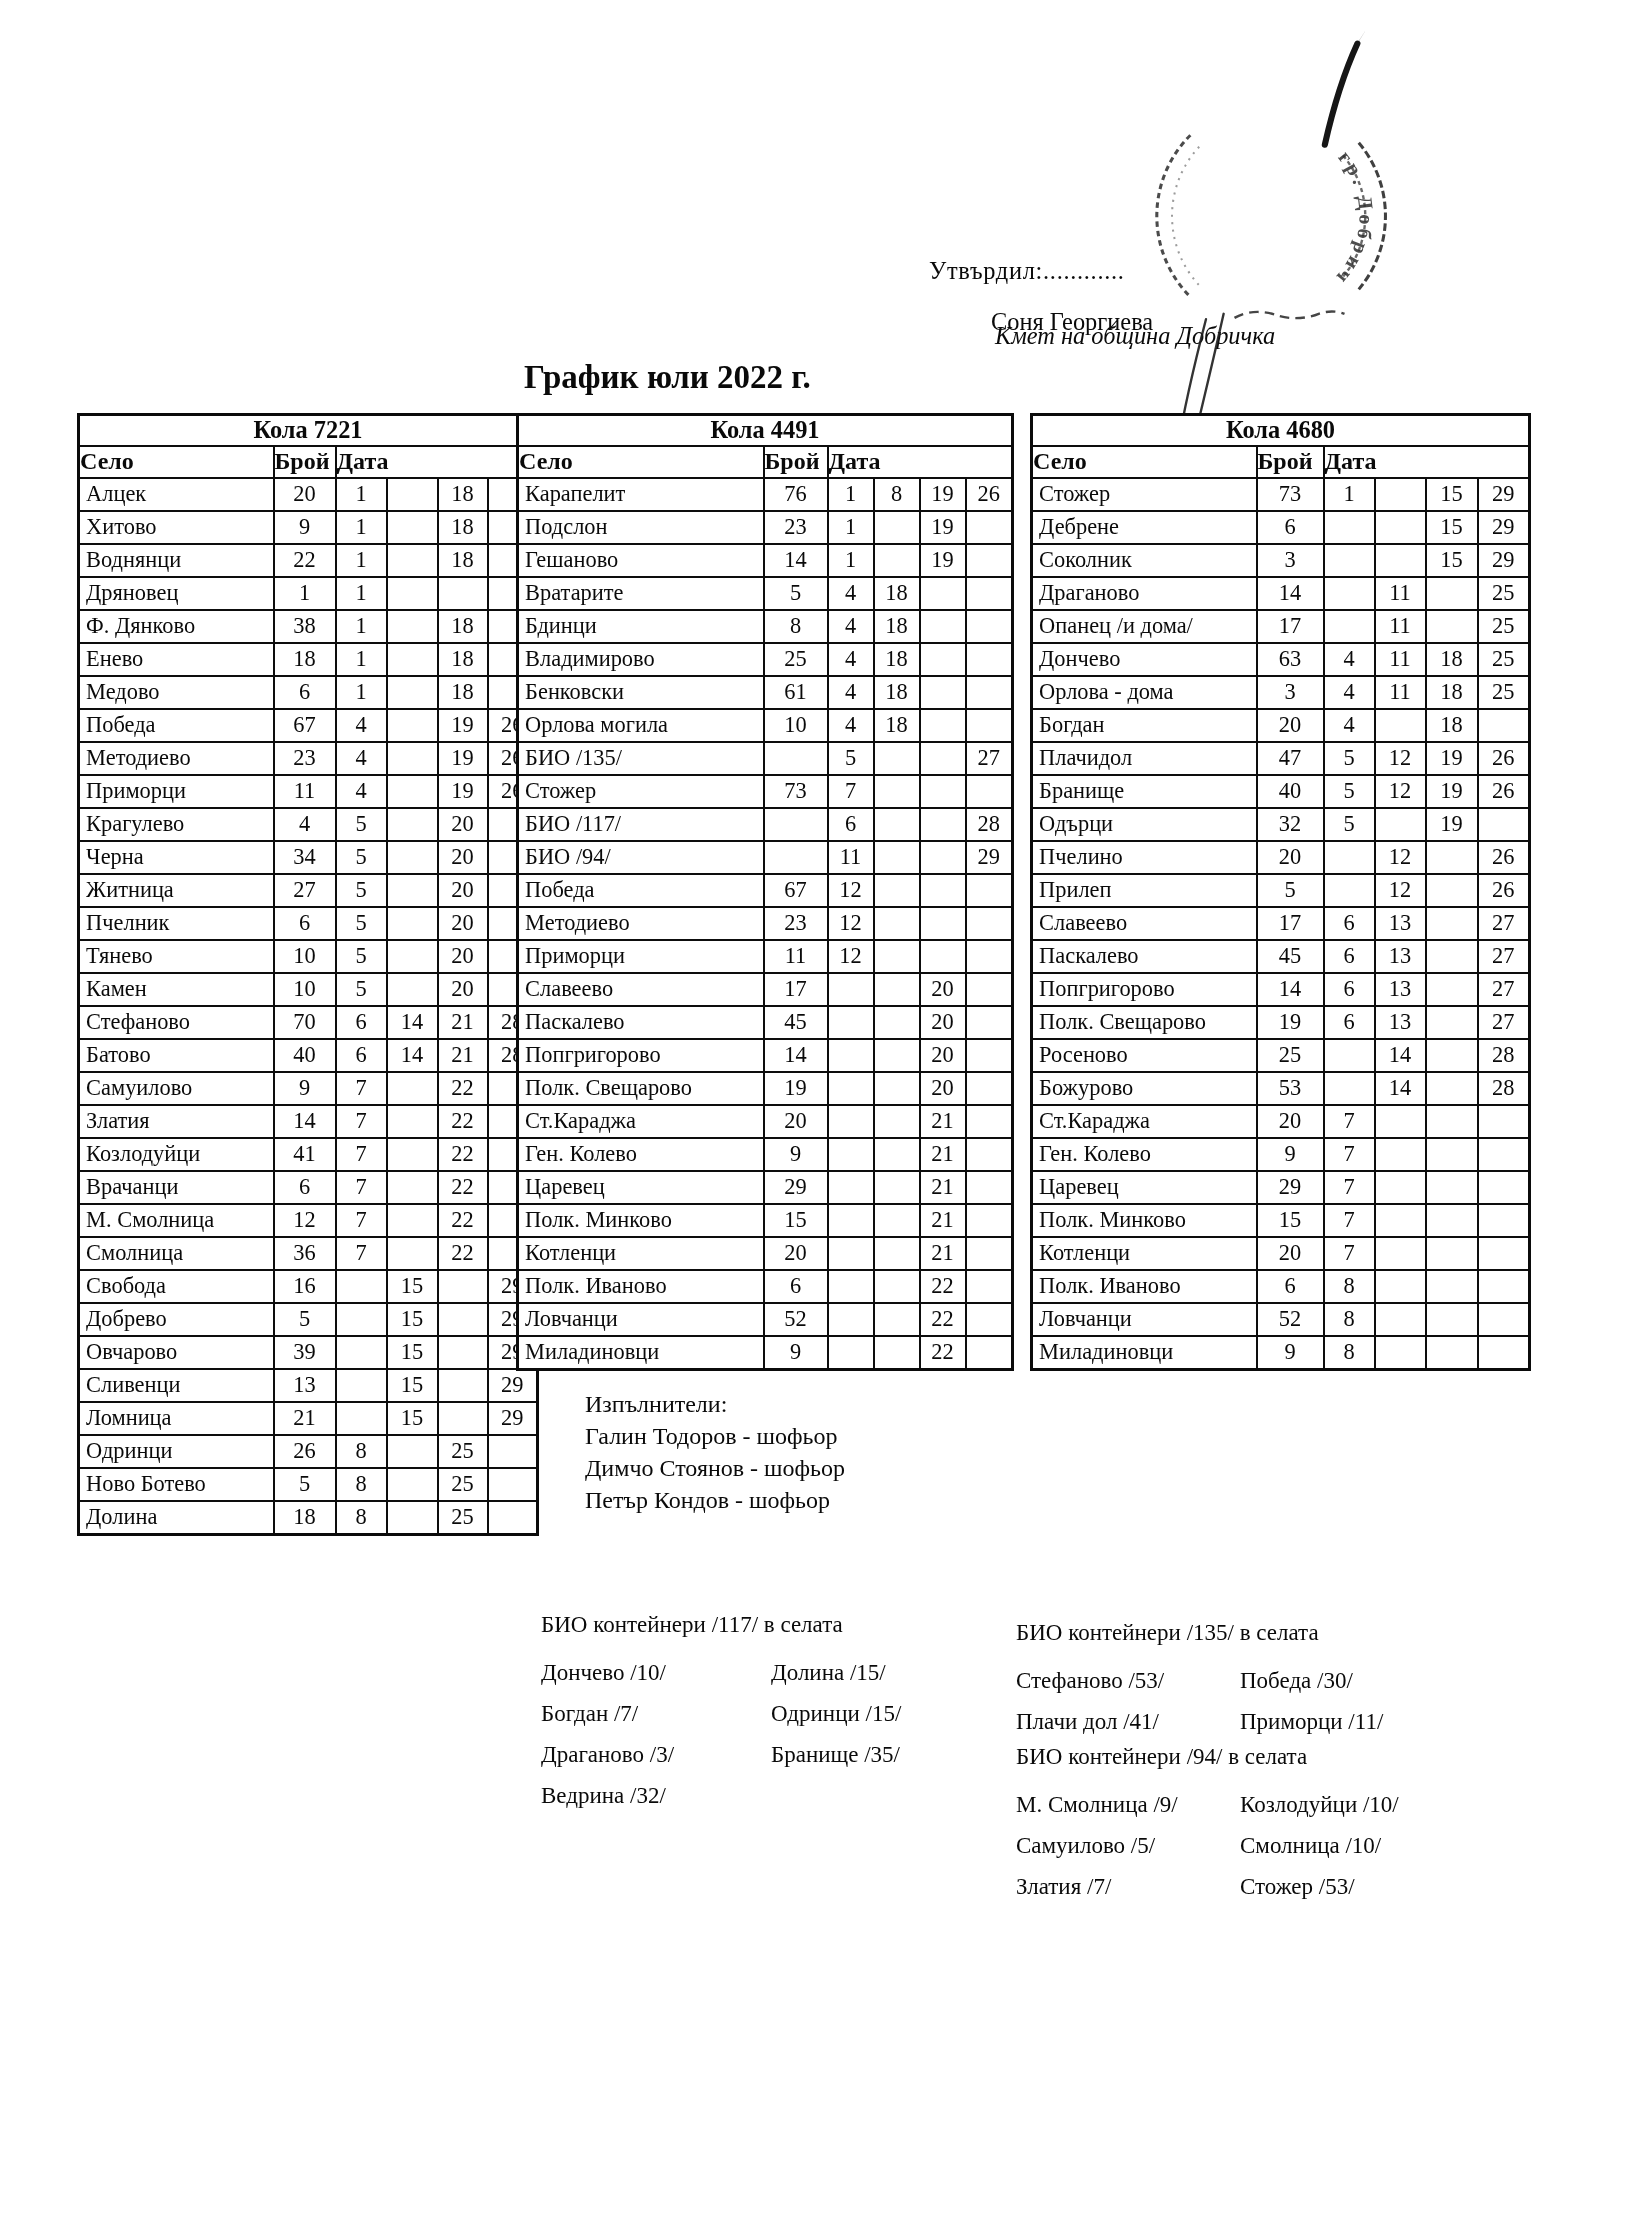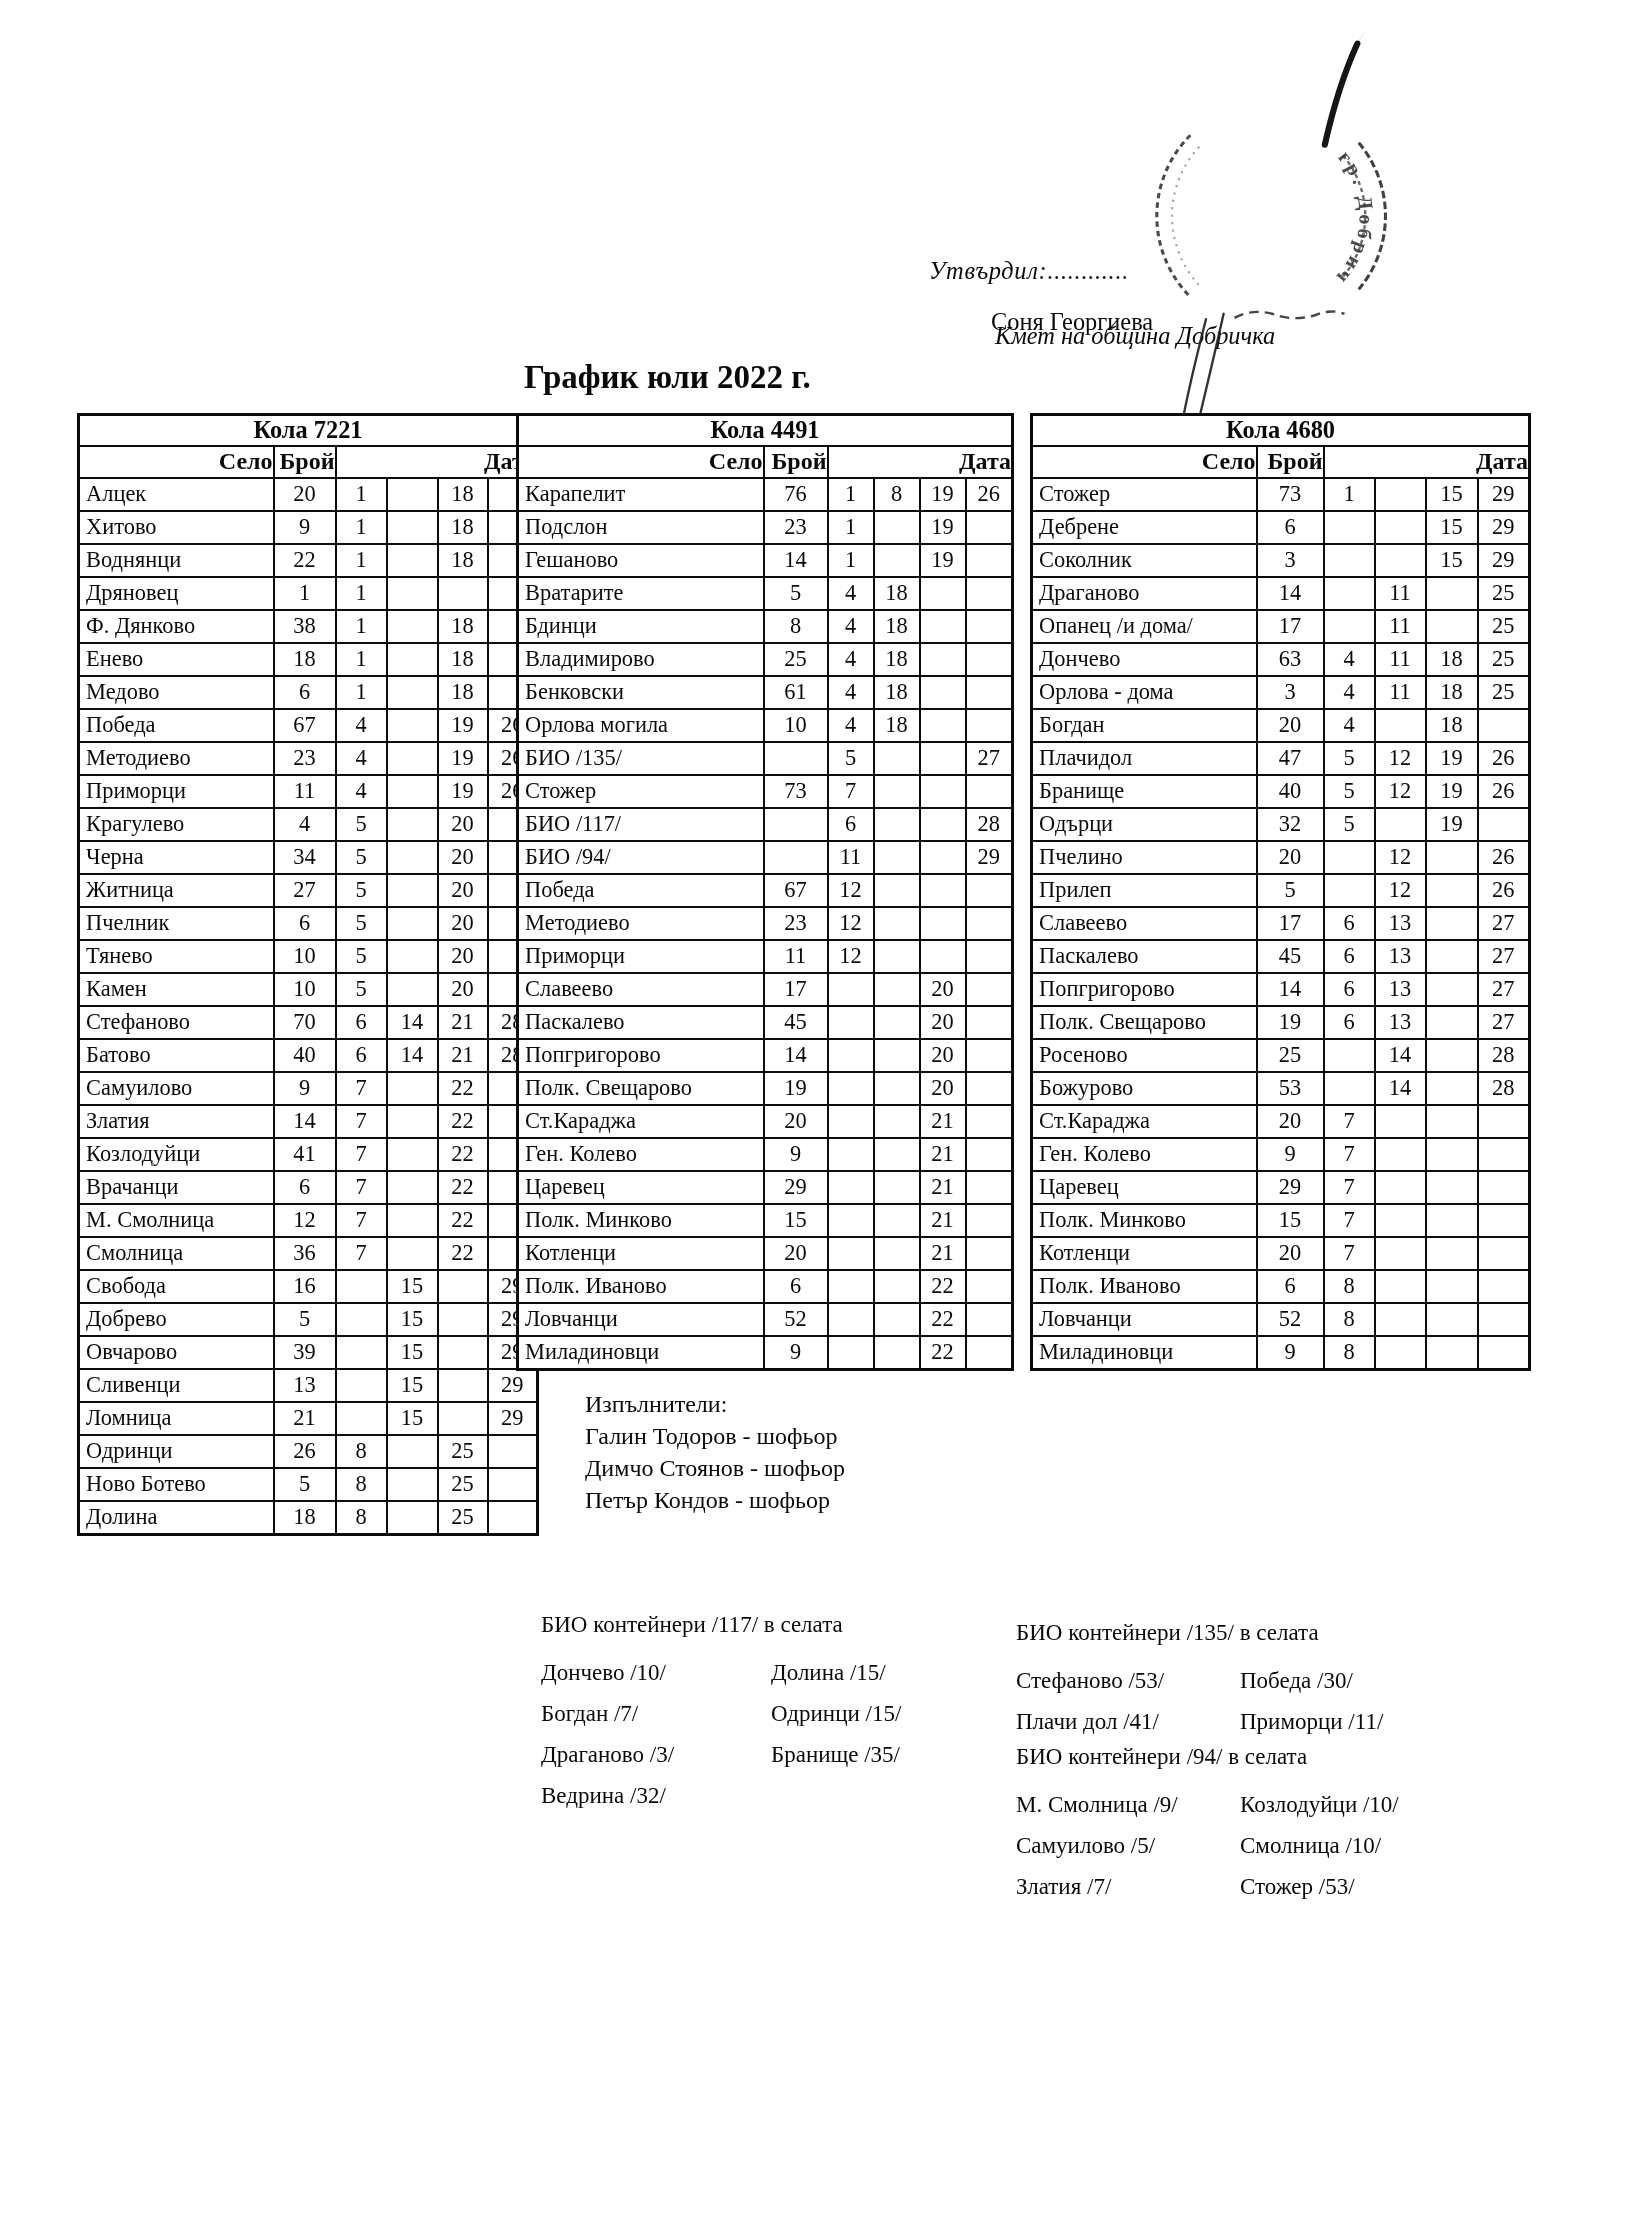--- a/index.html
+++ b/index.html
@@ -5,21 +5,21 @@
   html,body{margin:0;padding:0;background:#e8e8e8;}
   .page{
     position:relative;
     width:1646px;height:2239px;
     background:#ffffff;
     font-family:"Liberation Serif", serif;
     color:#0a0a0a;
     overflow:hidden;
   }
   
-  .hdr-approve{position:absolute;left:929px;top:257px;font-size:24.4px;letter-spacing:0.7px;font-style:italic;}
+  .hdr-approve{position:absolute;left:929px;top:257px;font-size:24.4px;letter-spacing:0.7px;}
   .hdr-name{position:absolute;left:991px;top:308px;font-size:24.4px;}
   .hdr-role{position:absolute;left:995px;top:322px;font-size:24.4px;font-style:italic;}
   .doc-title{position:absolute;left:524px;top:359px;font-size:33px;font-weight:bold;}
   
   .overlay{position:absolute;left:0;top:0;pointer-events:none;}
   
   .t-wrap{position:absolute;top:413px;}
   #t1{left:77px;}
   #t2{left:516px;}
   #t3{left:1030px;}
@@ -33,21 +33,21 @@
     border:2px solid #0d0d0d;
     white-space:nowrap;
     overflow:hidden;
     padding:0;
   }
   .sched .title-cell{
     height:28.5px;text-align:center;font-weight:bold;font-size:24.4px;
     border-bottom-width:2.7px;
   }
   .sched th{
-    height:30px;text-align:right;font-weight:bold;font-size:24px;
+    height:30px;text-align:left;font-weight:bold;font-size:24px;
     border-bottom-width:2.7px;
   }
   .sched td.s{font-size:22.4px;text-align:left;padding-left:6.1px;}
   .sched td.n{font-size:22.4px;text-align:center;}
   .t1 tbody td{height:31px;}
   .t2 tbody td, .t3 tbody td{height:31px;}
   
   .executors{position:absolute;left:538px;top:1388px;font-size:24px;line-height:32px;margin-left:47px;}
   
   .bio{position:absolute;font-size:23px;}

